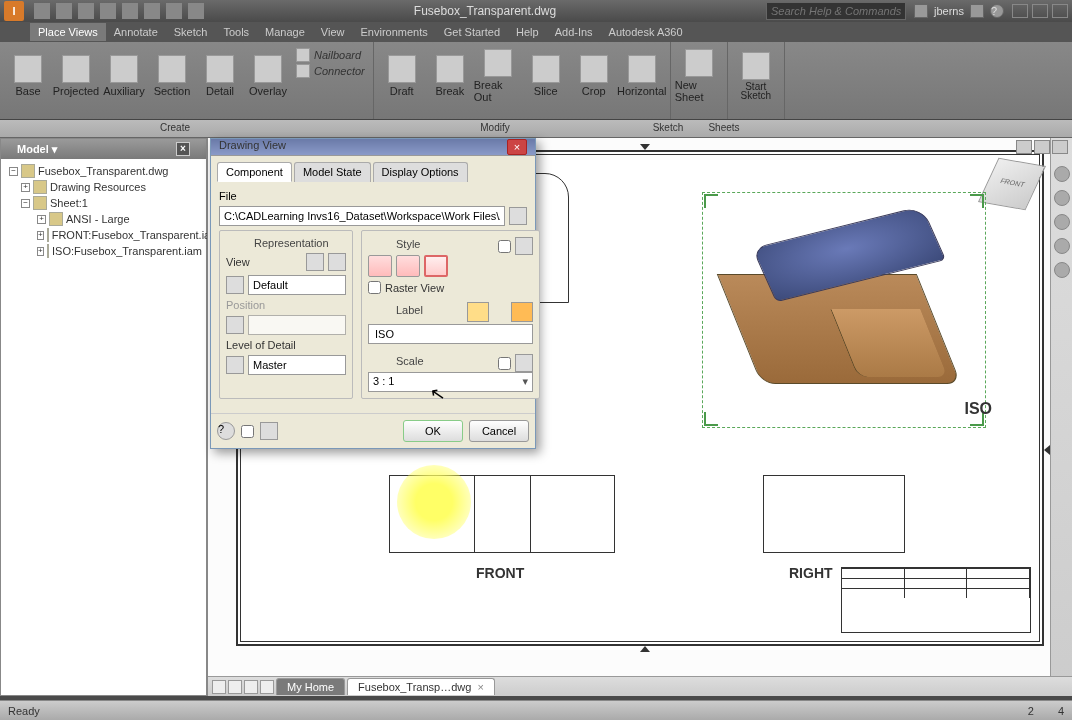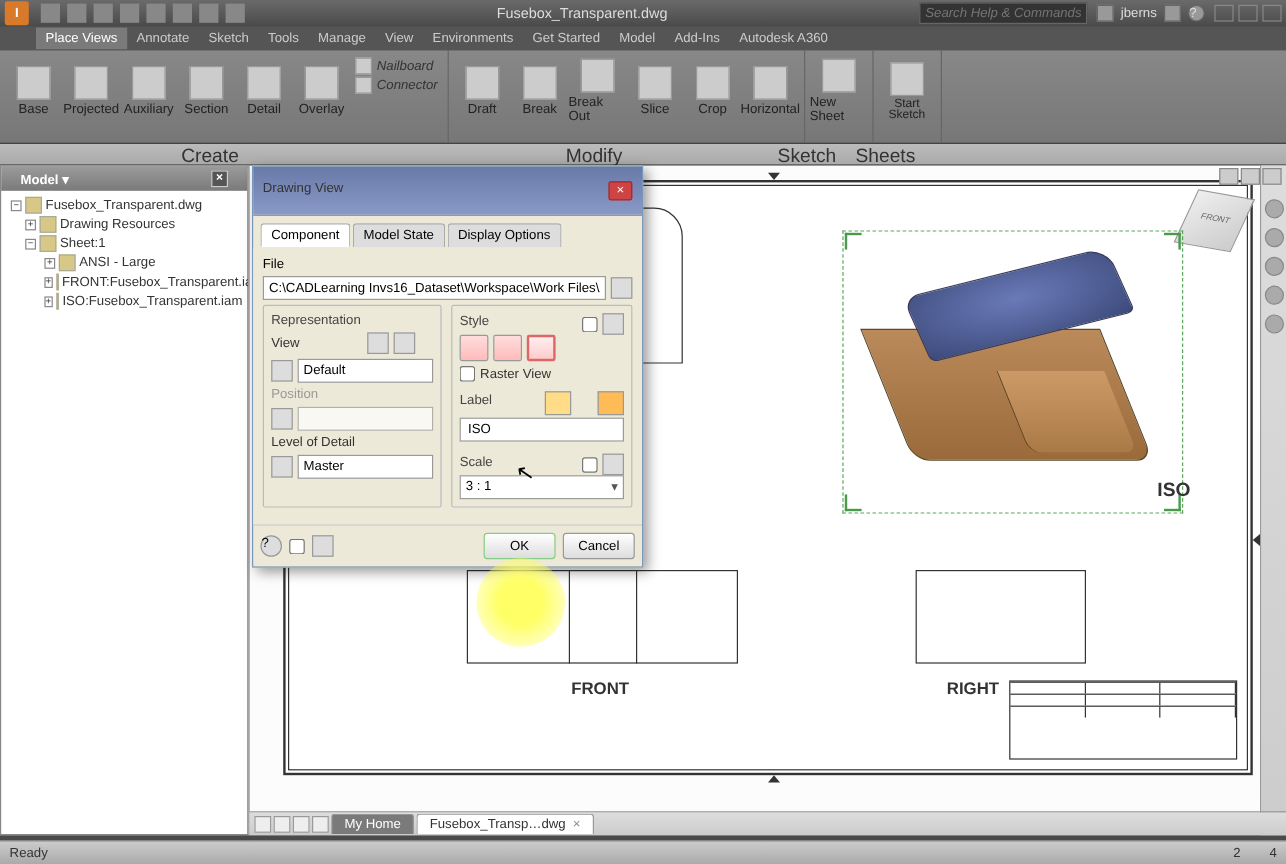--- a/index.html
+++ b/index.html
@@ -24,21 +24,21 @@
 .ribbon { height: 78px; background: linear-gradient(#888, #777); display: flex; border-bottom: 1px solid #444; }
 .ribgrp { display: flex; border-right: 1px solid #666; padding: 2px 4px; position: relative; }
 .ribbtn { display: flex; flex-direction: column; align-items: center; justify-content: center; width: 48px; height: 60px; margin: 2px 0; color: #222; }
 .ribbtn .ic { width: 28px; height: 28px; background: #ccc; border: 1px solid #999; margin-bottom: 2px; }
 .ribsmall { display:flex; flex-direction:column; gap:2px; padding:4px;font-style:italic; }
 .ribsmall div { display:flex; align-items:center; gap:4px; color:#333; }
 .ribsmall div .sic { width:14px;height:14px;background:#ccc;border:1px solid #999; }
 
 
 .panelheader { height: 18px; background: linear-gradient(#bbb, #aaa); display: flex; border-bottom: 1px solid #666; }
-.panelheader span { padding: 2px 8px; font-size: 16px; color: #333; }
+.panelheader span { padding: 2px 8px; font-size: 10px; color: #333; }
 
 
 .main { position: absolute; top: 138px; left: 0; right: 0; bottom: 24px; display: flex; }
 
 
 .browser { width: 207px; background: #fff; border: 1px solid #888; display:flex; flex-direction:column; }
 .browser .bhdr { background: linear-gradient(#9a9a9a,#7a7a7a); color:#fff; padding: 3px 16px; font-weight:bold; display:flex; justify-content:space-between; align-items:center; }
 .browser .bhdr .xbtn { width: 14px; height:14px; border:1px solid #ccc; background:#555; color:#fff; text-align:center; line-height:12px; font-size:10px;}
 .tree { padding: 4px; color: #333; }
 .tree .node { padding: 1px 0 1px 4px; display:flex; align-items:center; gap:3px; white-space:nowrap; }
@@ -98,28 +98,28 @@
 
 
 .sheettabs { position:absolute; left:0; right:0; bottom:0; height:20px; background:linear-gradient(#ddd,#ccc); border-top:1px solid #999; display:flex; align-items:center; padding:0 4px; gap:2px;}
 .sheettabs .navb { width:14px;height:14px;border:1px solid #999;background:#eee; }
 .sheettabs .tab { padding:2px 10px; border:1px solid #999; border-bottom:none; background:#7a7a7a; color:#fff; border-radius:3px 3px 0 0; }
 .sheettabs .tab.active { background:#fff; color:#333;}
 .sheettabs .tab .close { margin-left:6px; color:#888;}
 
 
 .dialog { position:absolute; left:210px; top:138px; width:326px; border:1px solid #7a98b8; background:#ece9d8; box-shadow:4px 4px 10px rgba(0,0,0,.4); z-index:50;}
-.dialog .ttl { background:linear-gradient(#6a7aa8,#8a9ac8); color:#333; padding:12px 8px; display:flex; justify-content:space-between; border-bottom:1px solid #999; font-size:12px;}
+.dialog .ttl { background:linear-gradient(#6a7aa8,#8a9ac8); color:#333; padding:0 8px; display:flex; justify-content:space-between; border-bottom:1px solid #999; font-size:12px;}
 .dialog .ttl .dclose { width:20px;height:16px;background:#c44;border:1px solid #a22;color:#fff;text-align:center;line-height:14px; border-radius:2px;}
 .dialog .tabrow { display:flex; padding:6px 6px 0 6px; gap:2px;}
 .dialog .tabrow span { padding:3px 8px; border:1px solid #aaa; background:#ddd; border-bottom:none; border-radius:3px 3px 0 0;}
 .dialog .tabrow span.act { background:#fff; position:relative; border-bottom:1px solid #fff;}
 .dialog .body { padding:8px; background:#ece9d8;}
 .sect { border:1px solid #bbb; padding:6px; margin-bottom:6px; background:#ece9d8; border-radius:2px;}
-.sect .shdr { color:#444; margin-bottom:4px;}
+.sect .shdr { color:#444; margin-bottom:4px;margin-left:28px;}
 .formrow { display:flex; align-items:center; gap:4px; margin:4px 0;}
 .formrow label { width:76px; color:#333;}
 .formrow .sel,.formrow .inp { flex:1; height:20px; border:1px solid #999; background:#fff; padding:2px 4px; appearance:none; }
 .formrow .sel.dis,.formrow label.dis { color:#999; }
 .smic { width:18px;height:18px;border:1px solid #999;background:#ddd;display:inline-block; }
 .twocol { display:flex; gap:8px; }
 .twocol > div { flex:1; }
 .styleicons { display:flex; gap:4px; }
 .styleicons span { width:24px;height:22px;border:1px solid #999;background:linear-gradient(#fdd,#fbb); border-radius:2px;}
 .styleicons span.sel { border:2px solid #d66; background:linear-gradient(#fee,#fcc);}
@@ -186,21 +186,21 @@
 
 <div class="ribbontabs">
   <span class="active">Place Views</span>
   <span>Annotate</span>
   <span>Sketch</span>
   <span>Tools</span>
   <span>Manage</span>
   <span>View</span>
   <span>Environments</span>
   <span>Get Started</span>
-  <span>Model</span>
+  <span>Help</span>
   <span>Add-Ins</span>
   <span>Autodesk A360</span>
 </div>
 
 <div class="ribbon">
   <div class="ribgrp" style="flex:0 0 350px;">
     <div class="ribbtn">
         <div class="ic"></div>
         <span>Base</span>
       </div>

